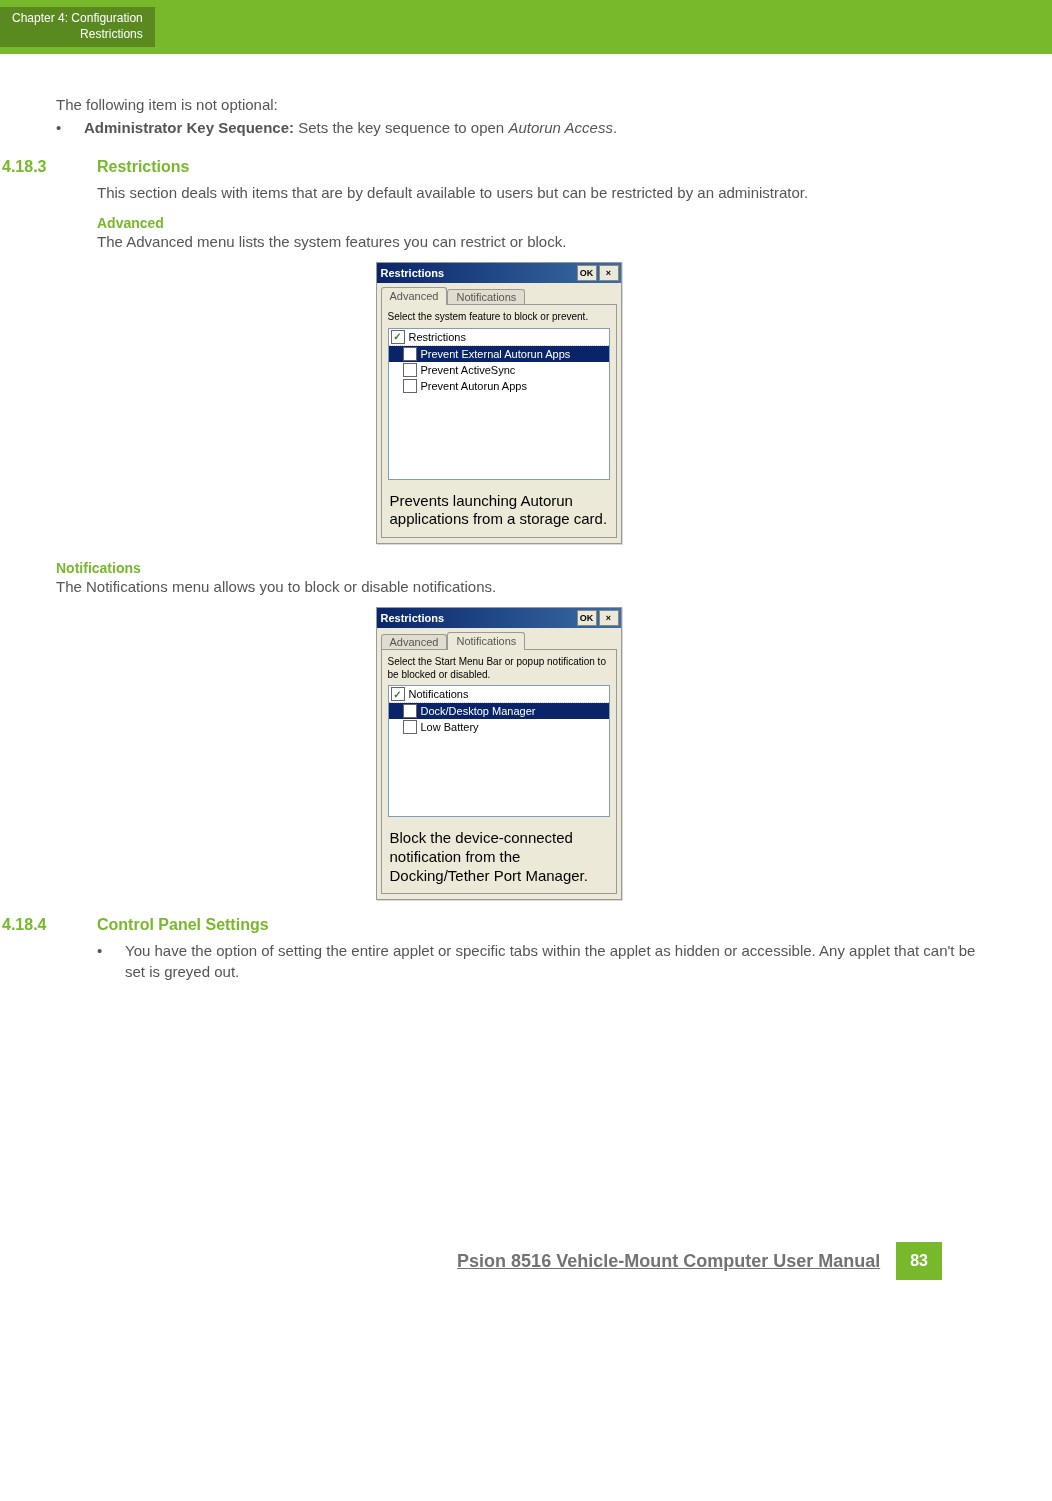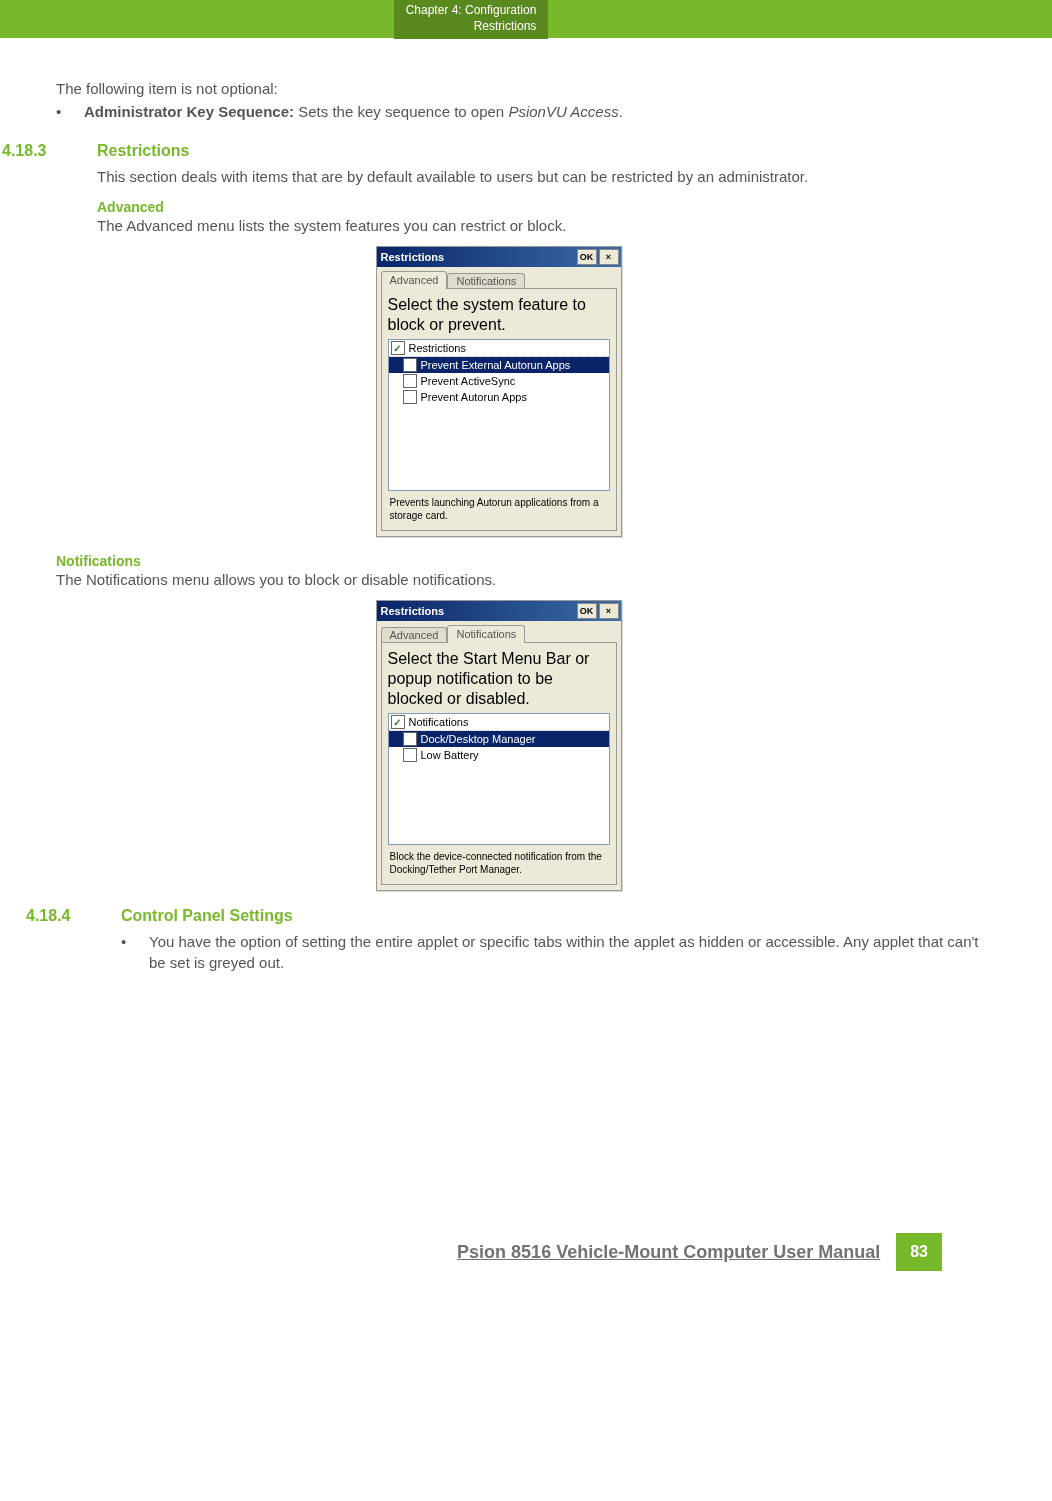--- a/index.html
+++ b/index.html
@@ -5,23 +5,23 @@
   body {
     margin: 0;
     padding: 0;
     font-family: Arial, Helvetica, sans-serif;
     background: #fff;
     color: #555;
     width: 1052px;
   }
   .header-bar {
     background: #78b82b;
-    height: 38px;
-    display: flex;
-    justify-content: center;
+    height: 54px;
+    display: flex;
+    justify-content: flex-start;
     align-items: center;
   }
   .header-box {
     background: #5a8a1f;
     color: #fff;
     font-size: 12px;
     padding: 4px 12px;
     text-align: right;
     line-height: 1.3;
     margin-right: 110px;
@@ -122,21 +122,21 @@
   .tab.active { background: #ece9d8; z-index: 2; }
   .tab.inactive { background: #e0ddcf; margin-top:2px; padding-top:1px; }
   .tab-body {
     border: 1px solid #999;
     margin: 0 4px 4px 4px;
     background: #ece9d8;
     padding: 6px;
     position: relative;
     top: -1px;
   }
-  .instr { color: #000; font-size: 16px; line-height: 1.25; margin-bottom: 4px; }
+  .instr { color: #000; font-size: 10px; line-height: 1.25; margin-bottom: 4px; }
   .listbox {
     background: #fff;
     border: 1px solid #7f9db9;
     height: 150px;
     overflow: hidden;
   }
   .list-header {
     display: flex;
     align-items: center;
     padding: 1px 2px;
@@ -164,22 +164,22 @@
     display: inline-flex;
     align-items: center;
     justify-content: center;
     font-size: 10px;
     color: #000;
     flex-shrink: 0;
   }
   .chk.hdr { color: #2a7a2a; font-weight: bold; }
   .help-text {
     color: #000;
-    font-size: 10px;
-    padding: 6px 2px 2px 2px;
+    font-size: 15px;
+    padding: 12px 2px 2px 2px;
     line-height: 1.25;
   }
   .footer {
     position: relative;
     margin-top: 260px;
     height: 38px;
     background: #fff;
     display: flex;
     justify-content: flex-end;
     align-items: center;
@@ -209,21 +209,21 @@
     <div>Restrictions</div>
   </div>
 </div>
 
 <div class="content">
 
   <div class="indent-body body-text">The following item is not optional:</div>
   <div class="indent-body bullet-row">
     <div class="bullet-mark">•</div>
     <div>
-      <span class="bold">Administrator Key Sequence:</span><span> Sets the key sequence to open </span><span class="italic">PsionVU Access</span><span>.</span>
+      <span class="bold">Administrator Key Sequence:</span><span> Sets the key sequence to open </span><span class="italic">Autorun Access</span><span>.</span>
     </div>
   </div>
 
   <div class="row" style="margin-top:20px;">
     <div class="sec-num h-section">4.18.3</div>
     <div class="body-col">
       <div class="green-h h-section">Restrictions</div>
       <div class="body-text" style="margin-top:6px;">This section deals with items that are by default available to users but can be restricted by an administrator.</div>
 
       <div class="green-h h-sub">Advanced</div>
@@ -295,21 +295,21 @@
         </div>
         <div class="list-item">
           <span class="chk"></span>
           <span>Low Battery</span>
         </div>
       </div>
       <div class="help-text">Block the device-connected notification from the Docking/Tether Port Manager.</div>
     </div>
   </div>
 
-  <div class="row" style="margin-top:6px;padding-left:24px;">
+  <div class="row" style="margin-top:6px;">
     <div class="sec-num h-section">4.18.4</div>
     <div class="body-col">
       <div class="green-h h-section">Control Panel Settings</div>
       <div class="bullet-row" style="margin-top:6px;">
         <div class="bullet-mark">•</div>
         <div>You have the option of setting the entire applet or specific tabs within the applet as hidden or accessible. Any applet that can't be set is greyed out.</div>
       </div>
     </div>
   </div>
 

